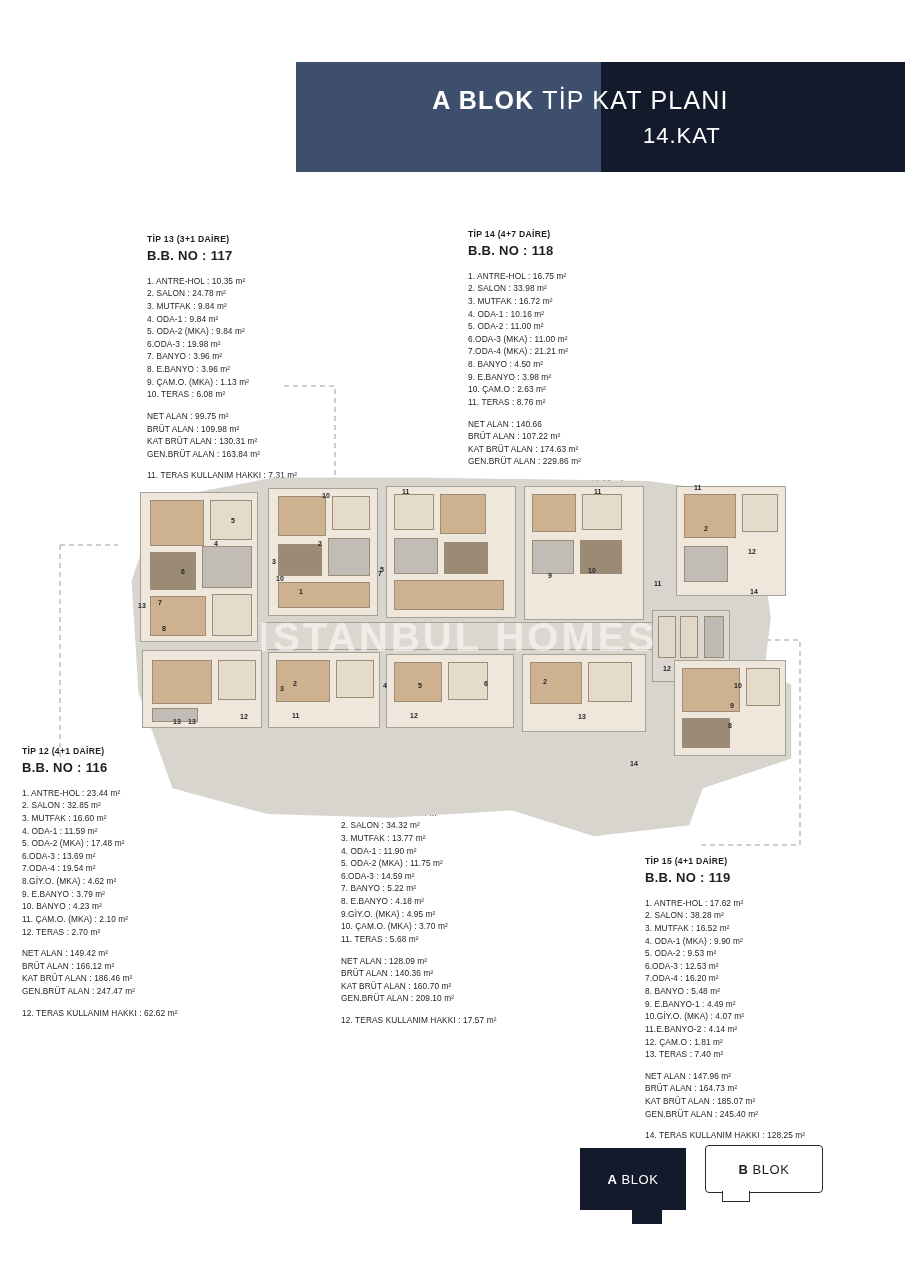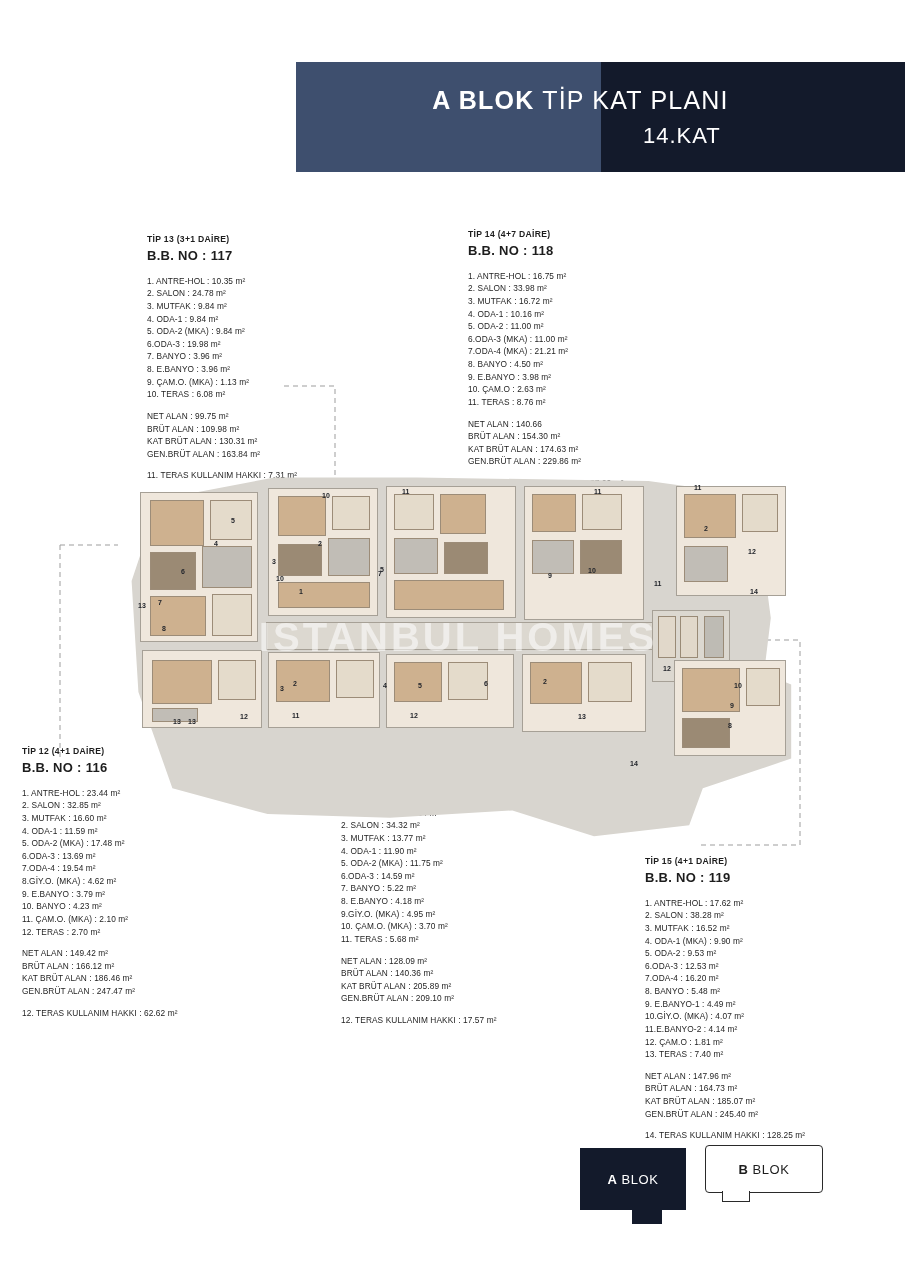--- a/index.html
+++ b/index.html
@@ -202,21 +202,21 @@
       <li>5. ODA-2 : 11.00 m²</li>
       <li>6.ODA-3 (MKA) : 11.00 m²</li>
       <li>7.ODA-4  (MKA) : 21.21 m²</li>
       <li>8. BANYO : 4.50 m²</li>
       <li>9. E.BANYO : 3.98 m²</li>
       <li>10. ÇAM.O : 2.63 m²</li>
       <li>11. TERAS : 8.76 m²</li>
     </ol>
     <div class="totals">
       <div>NET ALAN : 140.66</div>
-      <div>BRÜT ALAN : 154.30 m²</div>
+      <div>BRÜT ALAN : 107.22 m²</div>
       <div>KAT BRÜT ALAN : 174.63 m²</div>
       <div>GEN.BRÜT ALAN : 229.86 m²</div>
     </div>
     <div class="footnote">12. TERAS KULLANIM HAKKI : 37.60 m²</div>
   </div>
 
   <div class="info-block" id="blk-12">
     <div class="title">TİP 12 (4+1 DAİRE)</div>
     <div class="subtitle">B.B. NO : 116</div>
     <ol>
@@ -254,21 +254,21 @@
       <li>6.ODA-3 : 14.59 m²</li>
       <li>7. BANYO : 5.22 m²</li>
       <li>8. E.BANYO : 4.18 m²</li>
       <li>9.GİY.O. (MKA) : 4.95 m²</li>
       <li>10. ÇAM.O. (MKA) : 3.70 m²</li>
       <li>11. TERAS : 5.68 m²</li>
     </ol>
     <div class="totals">
       <div>NET ALAN : 128.09 m²</div>
       <div>BRÜT ALAN : 140.36 m²</div>
-      <div>KAT BRÜT ALAN : 205.89 m²</div>
+      <div>KAT BRÜT ALAN : 160.70 m²</div>
       <div>GEN.BRÜT ALAN  : 209.10 m²</div>
     </div>
     <div class="footnote">12. TERAS KULLANIM HAKKI : 17.57 m²</div>
   </div>
 
   <div class="info-block" id="blk-15">
     <div class="title">TİP 15 (4+1 DAİRE)</div>
     <div class="subtitle">B.B. NO : 119</div>
     <ol>
       <li>1. ANTRE-HOL : 17.62 m²</li>

